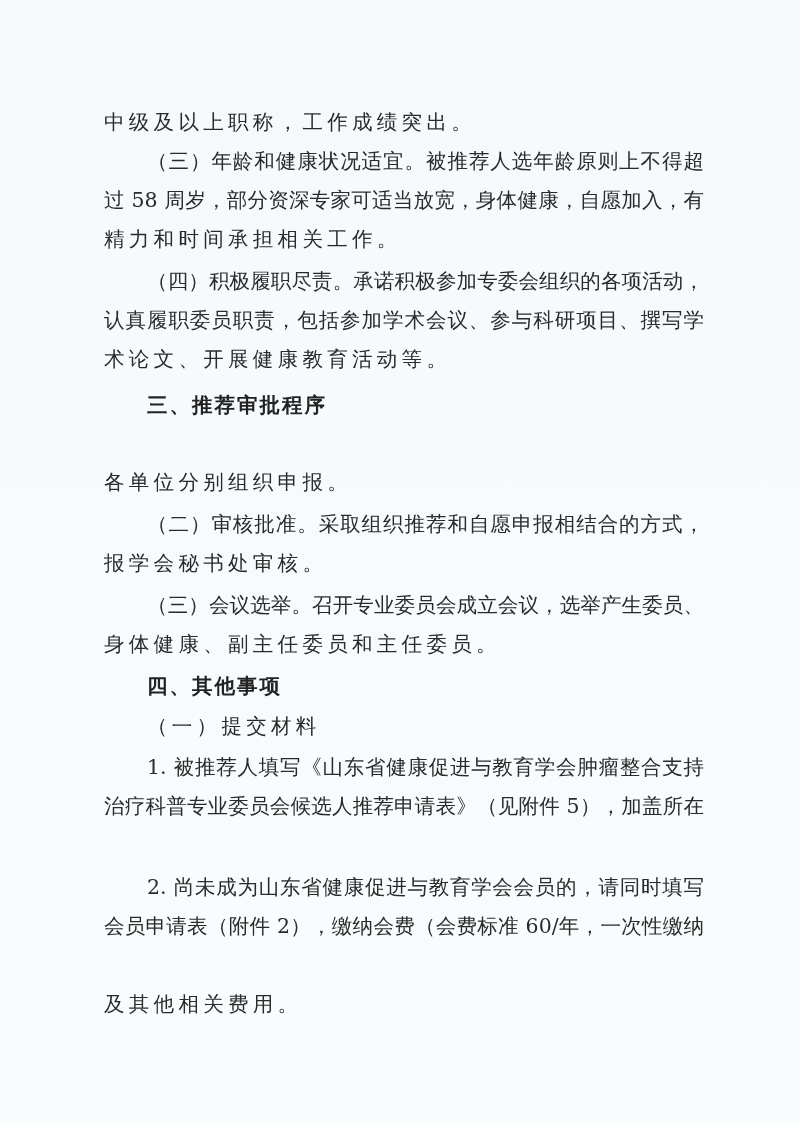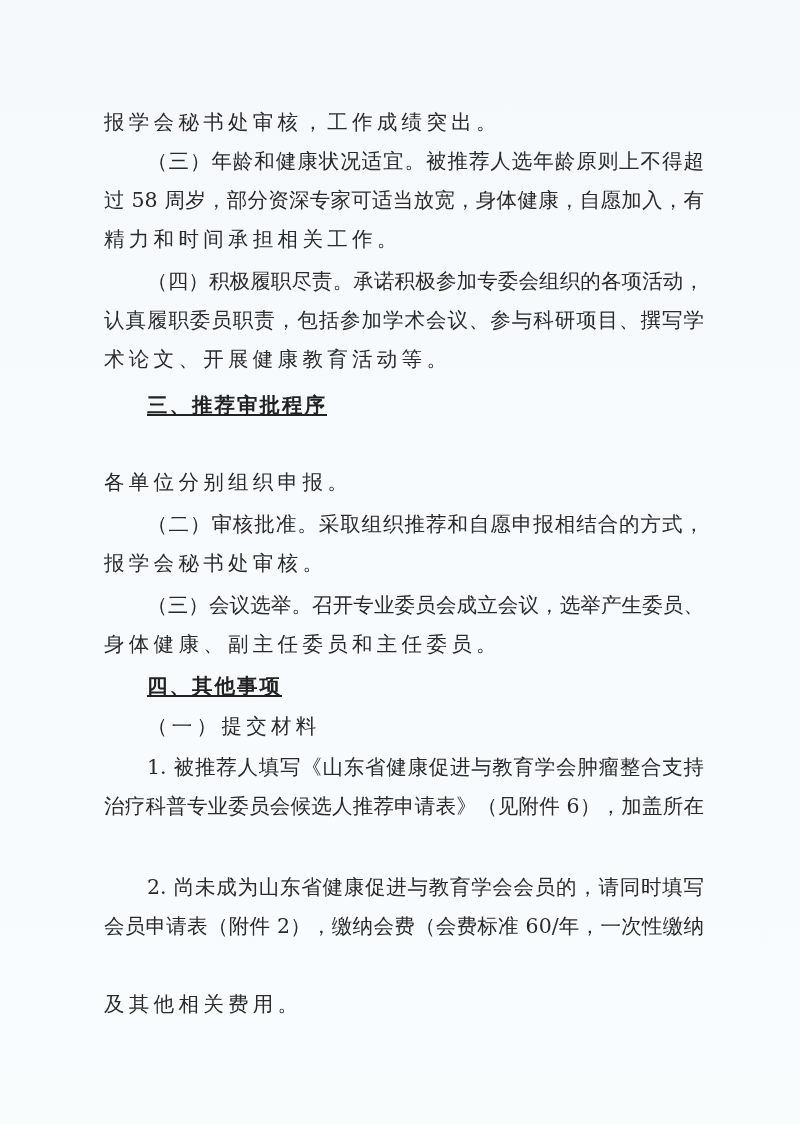--- a/index.html
+++ b/index.html
@@ -38,29 +38,28 @@
   }
   .line.indent {
     left: 147px;
     width: 557px;
   }
   .line.heading {
     font-family: "DejaVu Sans", "Liberation Sans", sans-serif;
     font-weight: bold;
     letter-spacing: 2px;
     color: #222;
-    text-decoration: underline;
   }
 </style>
 </head>
 <body>
 
 <div class="page">
 
-  <div class="line" style="top:107px">报学会秘书处审核，工作成绩突出。</div>
+  <div class="line" style="top:107px">中级及以上职称，工作成绩突出。</div>
   <div class="line indent justify" style="top:146px">（三）年龄和健康状况适宜。被推荐人选年龄原则上不得超</div>
   <div class="line justify" style="top:185px">过 58 周岁，部分资深专家可适当放宽，身体健康，自愿加入，有</div>
   <div class="line" style="top:224px">精力和时间承担相关工作。</div>
 
   <div class="line indent justify" style="top:266px">（四）积极履职尽责。承诺积极参加专委会组织的各项活动，</div>
   <div class="line justify" style="top:305px">认真履职委员职责，包括参加学术会议、参与科研项目、撰写学</div>
   <div class="line" style="top:344px">术论文、开展健康教育活动等。</div>
 
   <div class="line indent heading" style="top:390px">三、推荐审批程序</div>
 
@@ -70,19 +69,19 @@
   <div class="line" style="top:548px">报学会秘书处审核。</div>
 
   <div class="line indent justify" style="top:590px">（三）会议选举。召开专业委员会成立会议，选举产生委员、</div>
   <div class="line" style="top:629px">身体健康、副主任委员和主任委员。</div>
 
   <div class="line indent heading" style="top:671px">四、其他事项</div>
 
   <div class="line indent" style="top:711px">（一）提交材料</div>
 
   <div class="line indent justify" style="top:752px">1. 被推荐人填写《山东省健康促进与教育学会肿瘤整合支持</div>
-  <div class="line justify" style="top:791px">治疗科普专业委员会候选人推荐申请表》（见附件 6），加盖所在</div>
+  <div class="line justify" style="top:791px">治疗科普专业委员会候选人推荐申请表》（见附件 5），加盖所在</div>
 
   <div class="line indent justify" style="top:872px">2. 尚未成为山东省健康促进与教育学会会员的，请同时填写</div>
   <div class="line justify" style="top:911px">会员申请表（附件 2），缴纳会费（会费标准 60/年，一次性缴纳</div>
   <div class="line" style="top:989px">及其他相关费用。</div>
 
 </div>
 
 </body></html>

